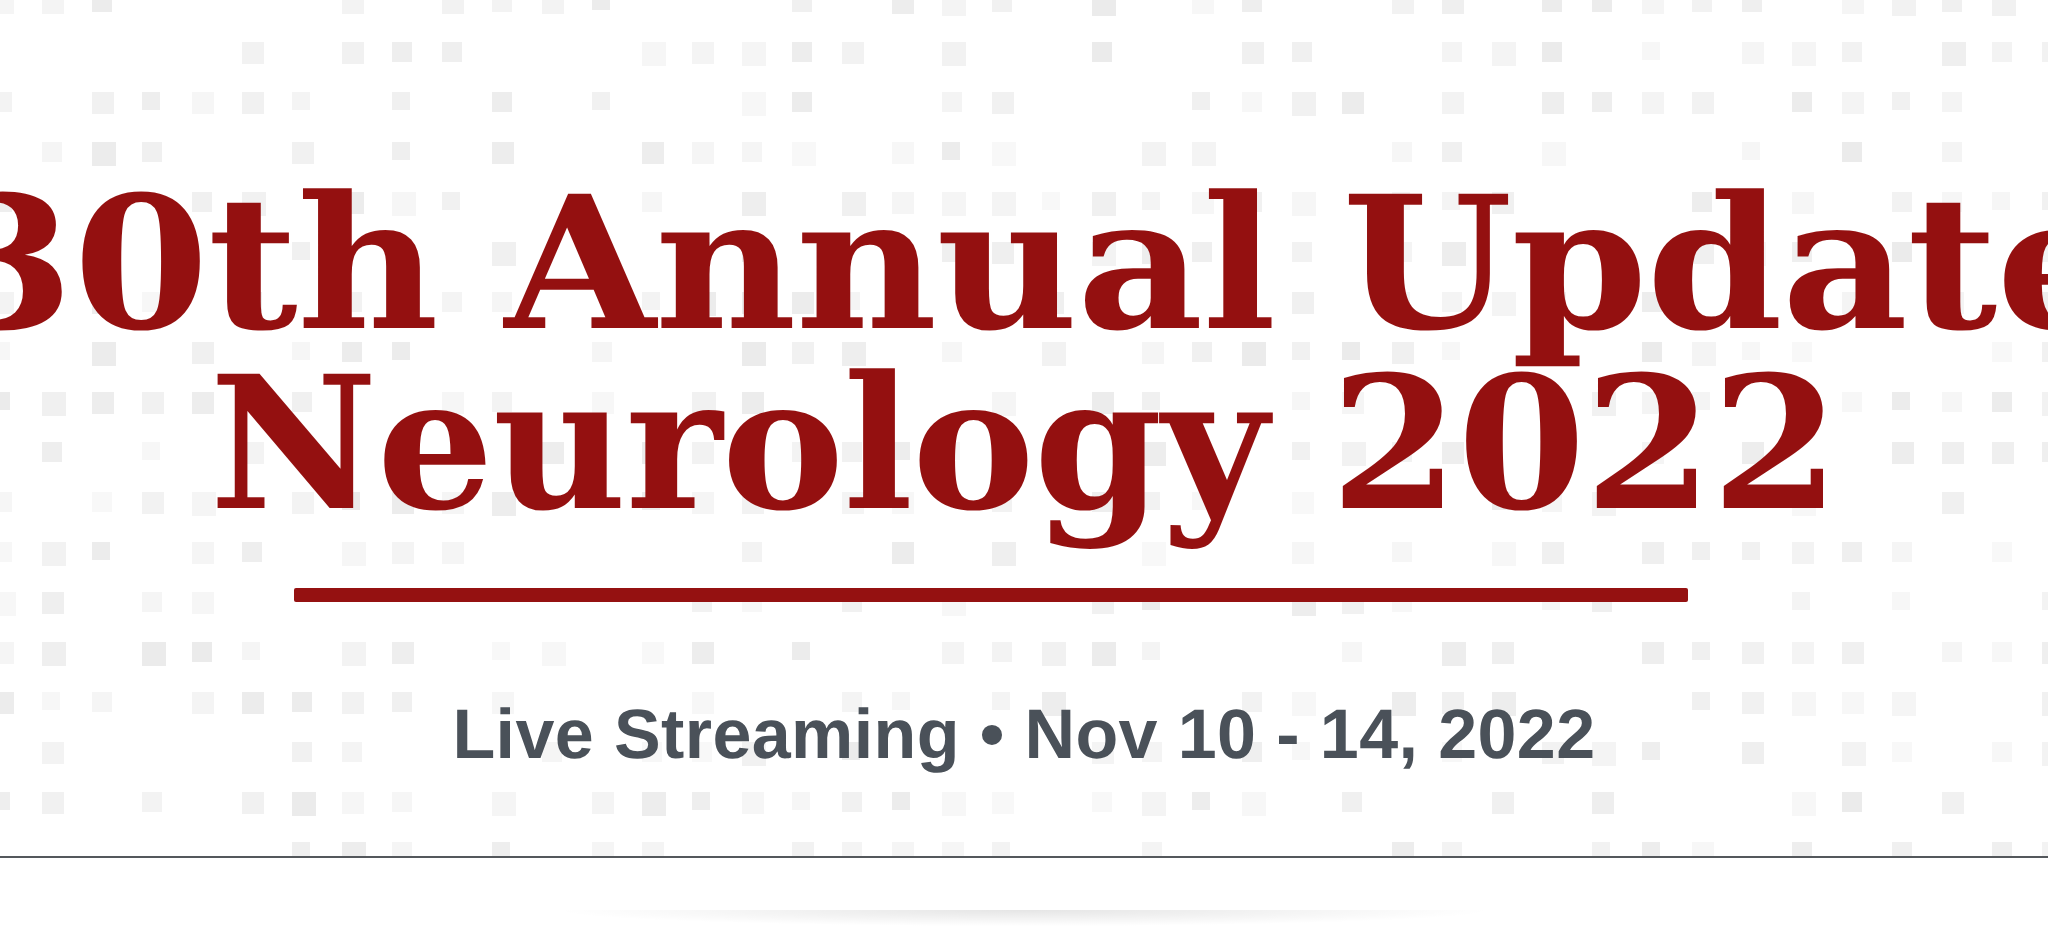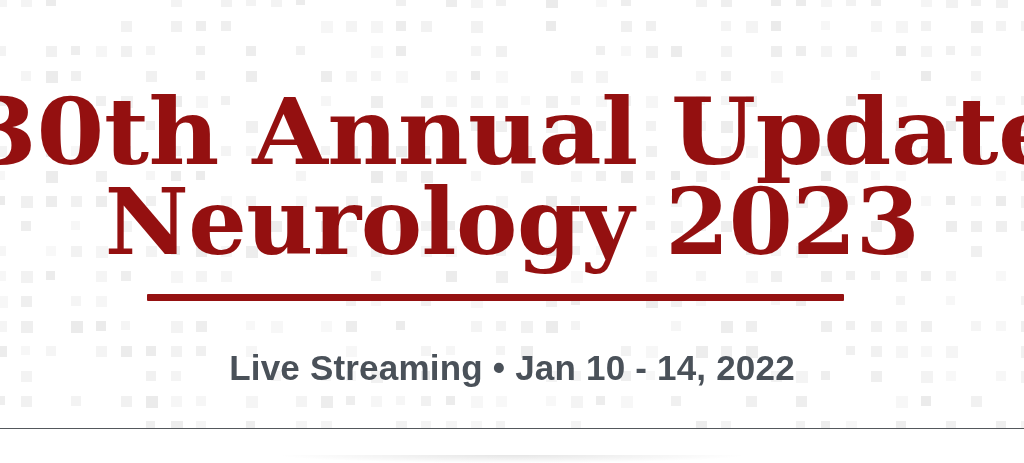--- a/index.html
+++ b/index.html
@@ -562,25 +562,25 @@
       <div class="tile" style="left: 896px; top: 421px; background: rgb(235, 235, 235); opacity: 0.84; width: 10px; height: 10px;"></div>
       <div class="tile" style="left: 946px; top: 421px; background: rgb(235, 235, 235); opacity: 0.73; width: 10px; height: 10px;"></div>
       <div class="tile" style="left: 996px; top: 421px; background: rgb(235, 235, 235); opacity: 0.81; width: 10px; height: 10px;"></div>
       <div class="tile" style="left: 1021px; top: 421px; background: rgb(235, 235, 235); opacity: 0.62; width: 11px; height: 11px;"></div>
     </div>
 
   <div id="content">
 
     <div class="headline" id="headline-line-1">30th Annual Update</div>
 
-    <div class="headline" id="headline-line-2">Neurology 2023</div>
+    <div class="headline" id="headline-line-2">Neurology 2022</div>
 
     <div id="title-rule"></div>
 
-    <div id="subtitle">Live Streaming • Jan 10 - 14, 2022</div>
+    <div id="subtitle">Live Streaming • Nov 10 - 14, 2022</div>
 
   </div>
 
   <div id="bottom-divider"></div>
   <div id="footer-strip"></div>
   <div id="footer-shadow"></div>
 
 </div>
 
 </body></html>

